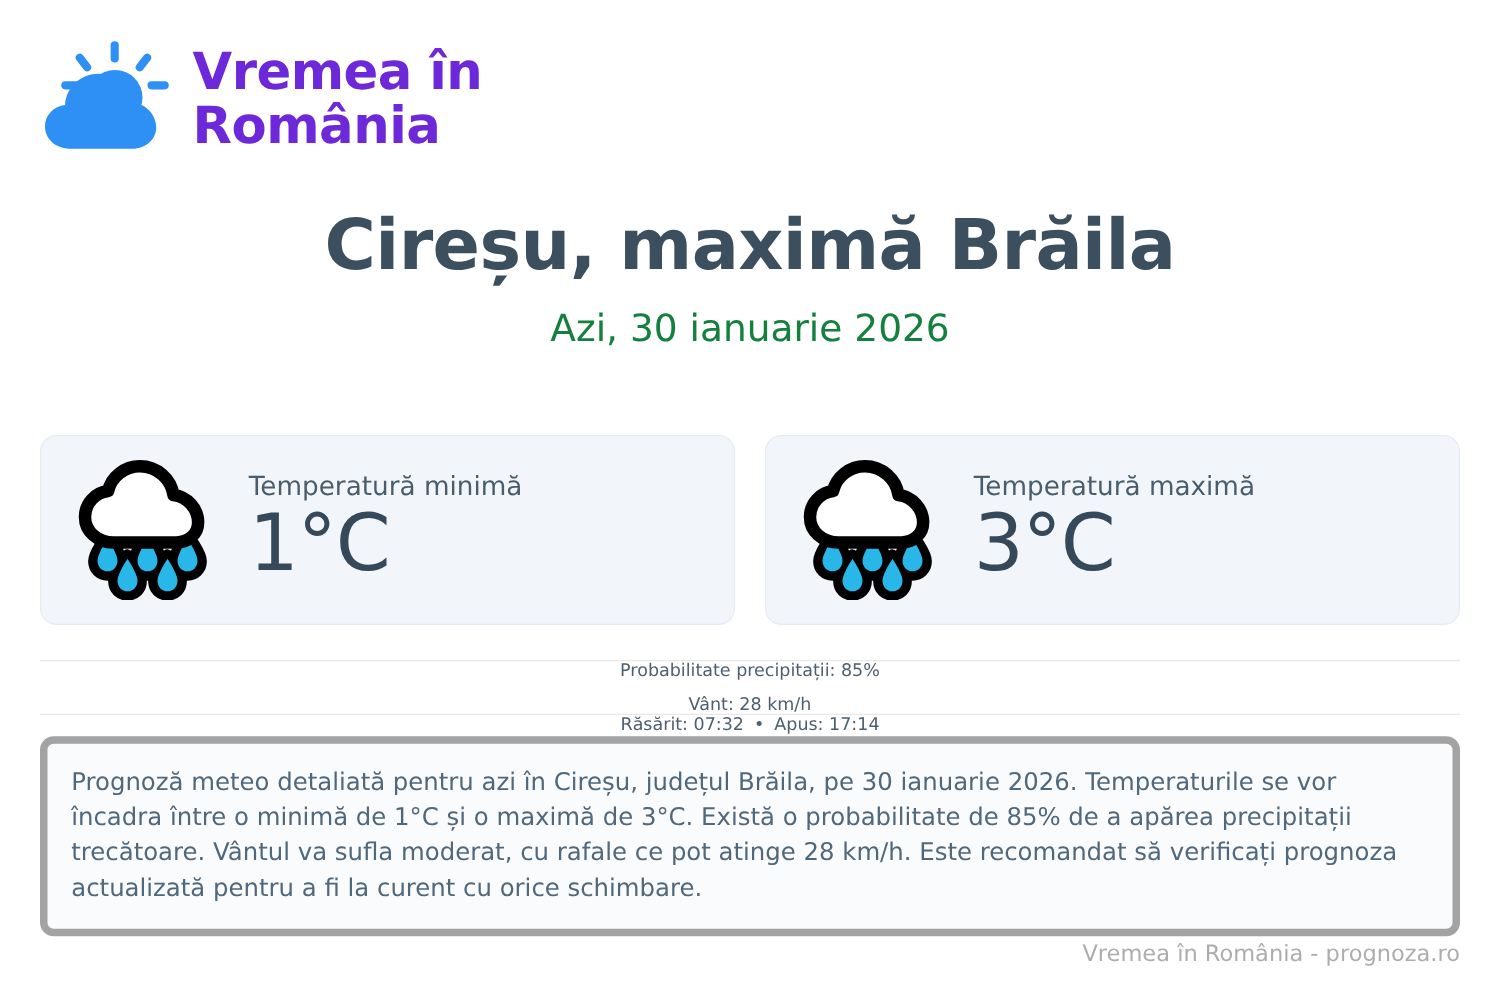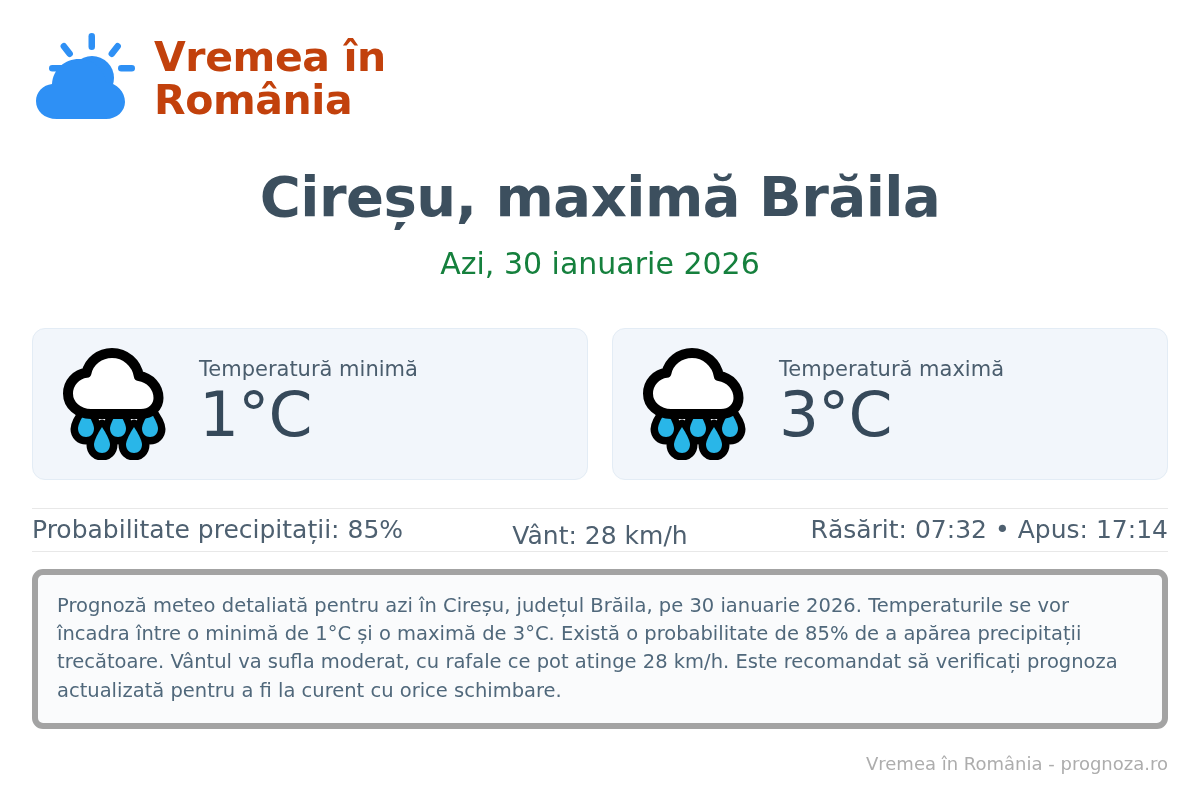--- a/index.html
+++ b/index.html
@@ -37,21 +37,21 @@
   .brand-mark {
     width: 104px;
     height: 96px;
     flex: 0 0 104px;
     display: block;
   }
   .brand-text {
     font-size: 41px;
     font-weight: 700;
     line-height: 1.05;
-    color: #c2410c;
+    color: #6d28d9;
     letter-spacing: -0.4px;
     white-space: pre-line;
   }
 
   
   .title {
     margin: 58px 0 0 0;
     text-align: center;
     font-size: 56px;
     font-weight: 700;
@@ -65,21 +65,21 @@
     font-size: 30px;
     font-weight: 400;
     color: #15803d;
     line-height: 1.1;
   }
 
   
   .cards {
     display: flex;
     gap: 24px;
-    margin-top: 48px;
+    margin-top: 68px;
   }
   .card {
     flex: 1 1 0;
     height: 152px;
     box-sizing: border-box;
     background: #f2f6fb;
     border: 1px solid #e3ecf5;
     border-radius: 13px;
     display: flex;
     align-items: center;
@@ -115,22 +115,23 @@
   
   .divider {
     height: 1px;
     background: #e8e8e8;
     margin-top: 28px;
   }
   .stats {
     display: flex;
     align-items: center;
     height: 42px;
-    font-size: 25px;
+    font-size: 14px;
     color: #4e6070;
+    flex-direction: column;
   }
   .stat {
     flex: 1 1 0;
   }
   .stat.left   { text-align: left; }
   .stat.center { text-align: center; margin-top: 11px; }
   .stat.right  { text-align: right; }
   .stat .sep {
     padding: 0 8px;
     color: #4e6070;

